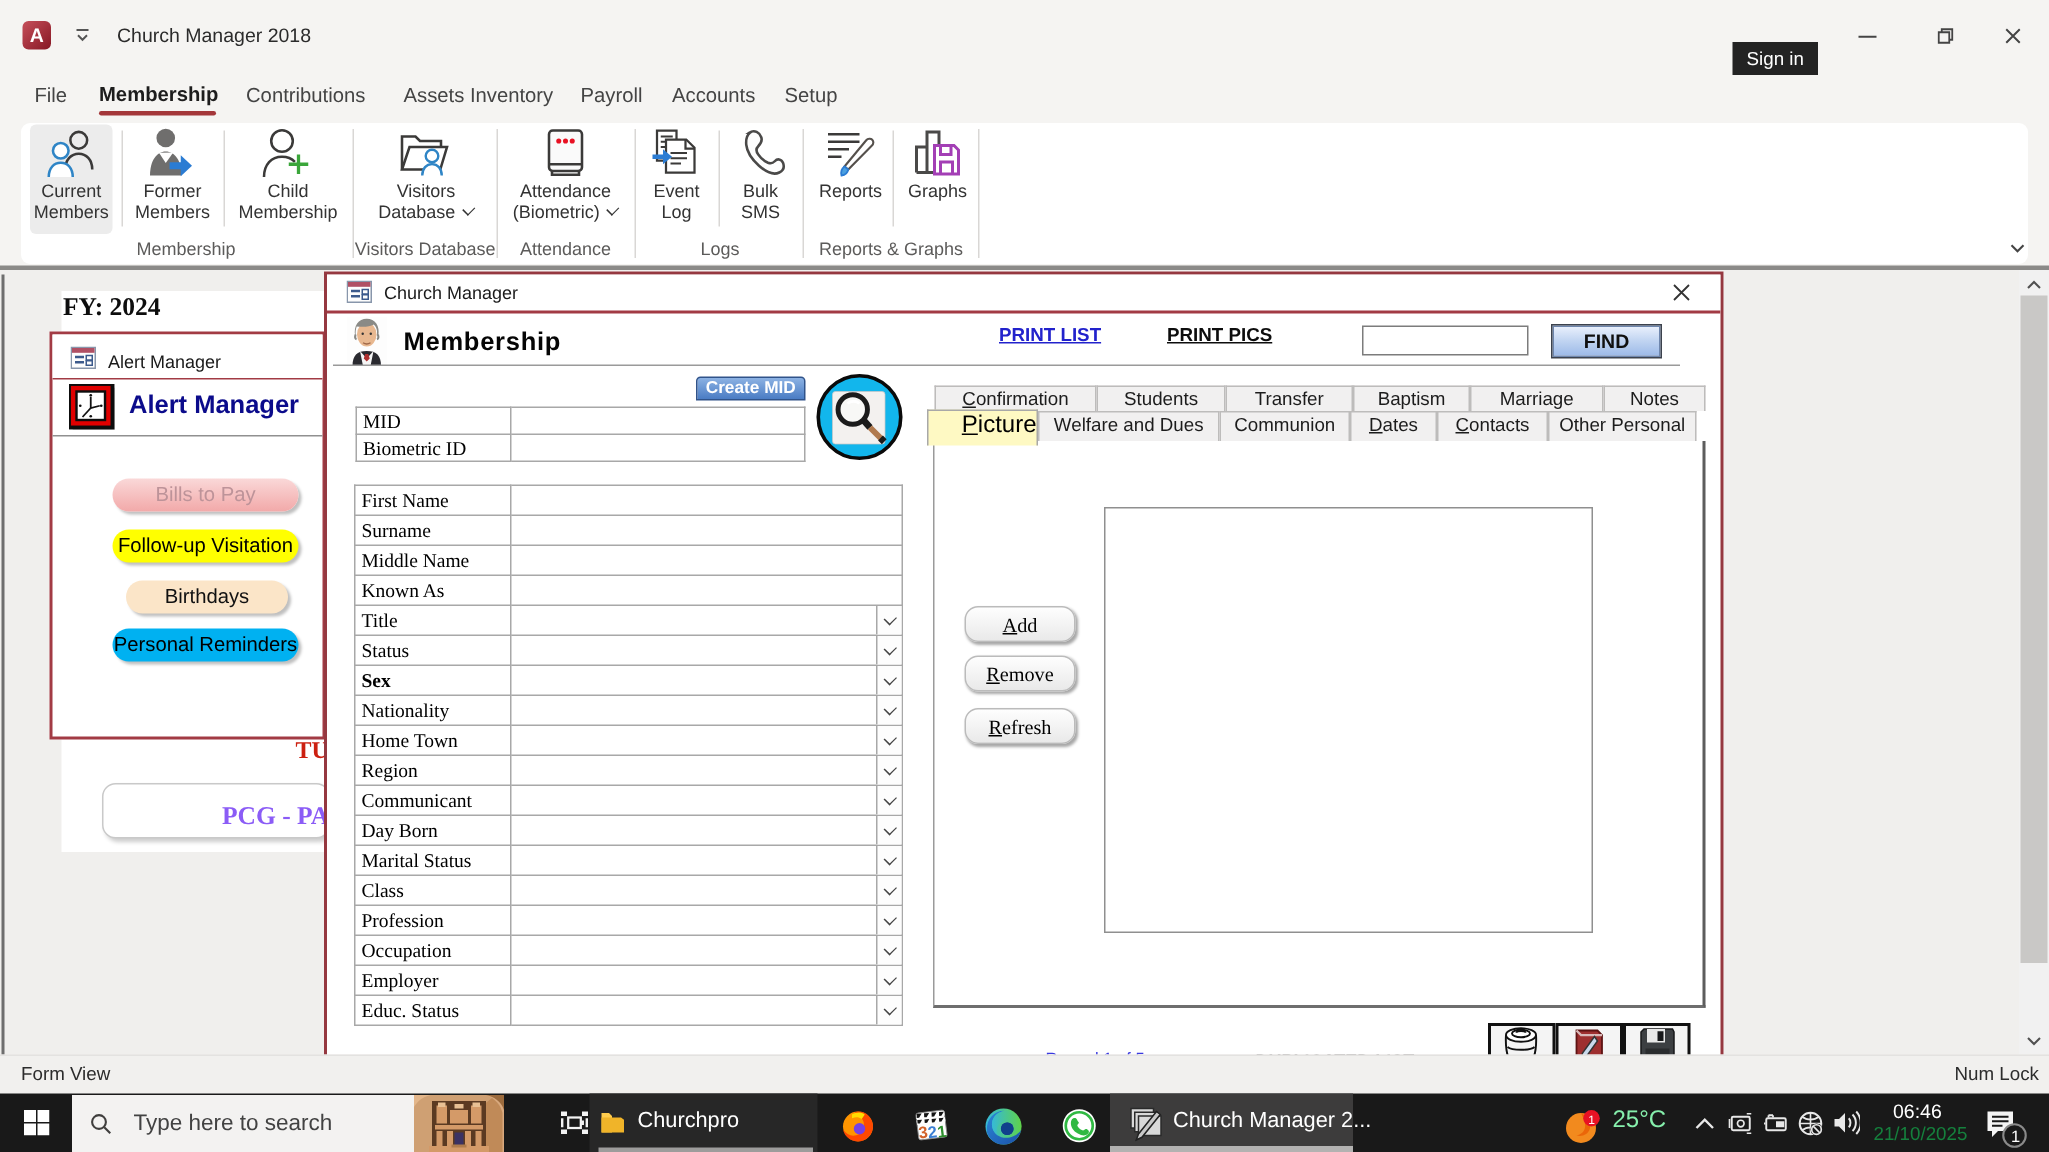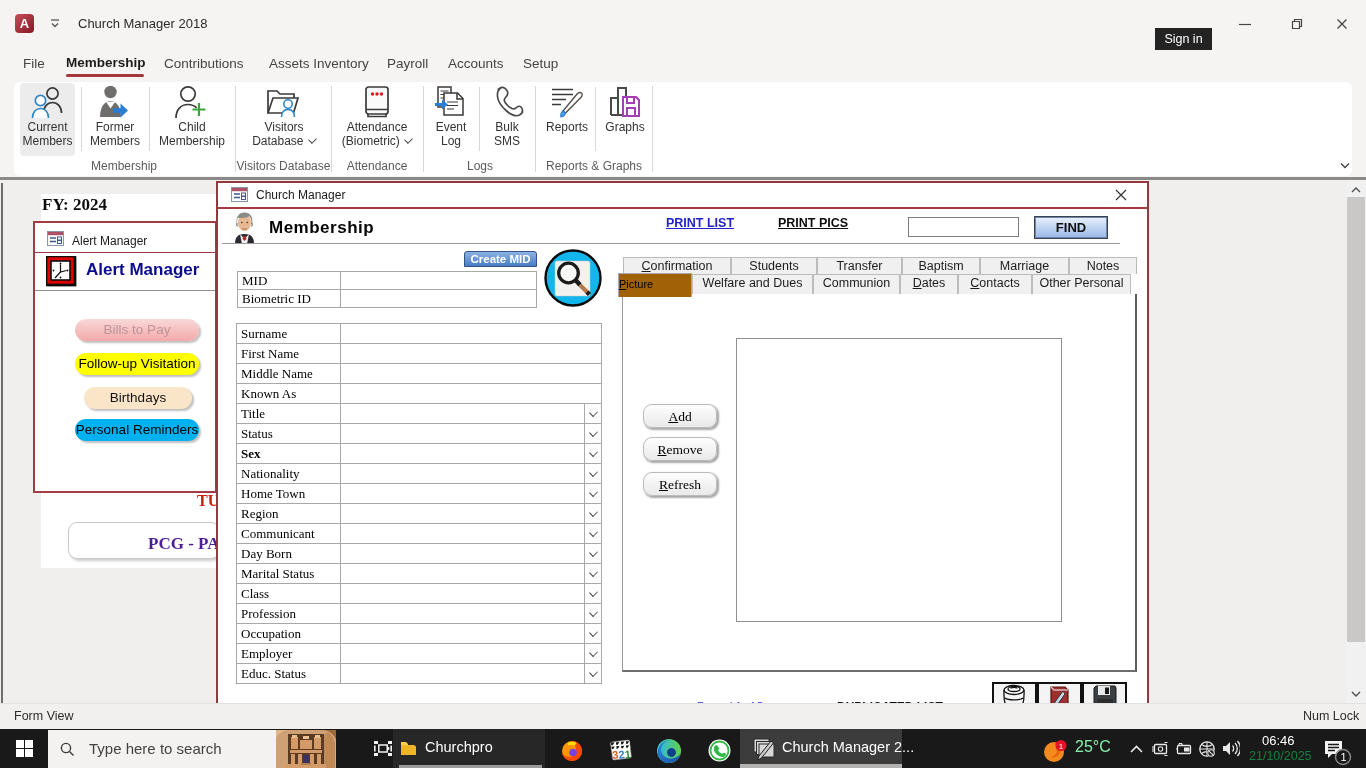--- a/index.html
+++ b/index.html
@@ -33,21 +33,21 @@
 #alert{left:33px;top:41px;width:184px;height:272px;background:#fff;border:2px solid #a23b44;}
 #alerttitle{left:0;top:0;width:180px;height:30px;background:#fff;border-bottom:1.5px solid #a23b44;}
 #alertname{left:37px;top:11px;font-size:12px;color:#1a1a1a;}
 #alerthead{left:51px;top:37px;font-size:17px;font-weight:bold;color:#0b0b8b;}
 #alertline{left:0px;top:67px;width:180px;height:1px;background:#909090;}
 .ab{left:40px;width:124px;height:22px;border-radius:11px;text-align:center;font-size:13.5px;line-height:22px;box-shadow:2px 2px 2px rgba(0,0,0,0.25);white-space:nowrap;}
 #alerthead{white-space:nowrap;}
 .rbtn{white-space:nowrap;}
 
 #pcg{left:68px;top:342px;width:152px;height:37px;background:#fff;border:1px solid #c9c9c9;border-radius:9px;box-shadow:2px 2px 3px rgba(0,0,0,0.2);}
-#pcgtext{left:148px;top:354px;font-family:"Liberation Serif",serif;font-weight:bold;font-size:17px;color:#4c1d95;}
+#pcgtext{left:148px;top:354px;font-family:"Liberation Serif",serif;font-weight:bold;font-size:17px;color:#8b5cf6;}
 #tufrag{left:197px;top:312px;font-family:"Liberation Serif",serif;font-weight:bold;font-size:16px;color:#cc2010;}
 
 #sbar{left:1346px;top:0;width:20px;height:524px;background:#f1f1f1;}
 #sthumb{left:1347px;top:17px;width:18px;height:445px;background:#c9c8c6;}
 
 #dlg{left:216px;top:1px;width:933px;height:531px;background:#fff;border:2px solid #953840;overflow:hidden;}
 #dlgtitle{left:0;top:0;width:929px;height:24px;background:#fff;}
 #dlgname{left:38px;top:5px;font-size:12px;color:#1a1a1a;}
 #dlgredline{left:0;top:24px;width:929px;height:2px;background:#a23b44;}
 #memhead{left:51px;top:35px;font-size:17px;font-weight:bold;color:#050505;letter-spacing:0.5px;}
@@ -61,21 +61,21 @@
 td{border:1px solid #a8a8a8;font-family:"Liberation Serif",serif;font-size:13px;color:#000;padding:0 0 0 4px;vertical-align:middle;}
 #midtbl{left:19px;top:88px;}
 #fldtbl{left:18px;top:140px;}
 .ddc{position:relative;padding:0;}
 .dd{position:absolute;right:0;top:0;width:17px;height:19px;border-left:1px solid #a8a8a8;background:#fdfdfd;}
 .dd::after{content:"";position:absolute;left:4.5px;top:5px;width:6px;height:6px;border-left:1.6px solid #444;border-bottom:1.6px solid #444;transform:rotate(-45deg) scale(1,.8);}
 .cvr{display:inline-block;width:7px;height:7px;border-left:1.4px solid #333;border-bottom:1.4px solid #333;transform:rotate(-45deg) scale(1,.75);vertical-align:2px;margin-left:2px;}
 
 .tab{top:74px;height:17px;background:#f1f0f0;border:1px solid #bdbcbb;border-bottom:none;font-size:12.5px;color:#1c1c1c;text-align:center;line-height:16px;}
 .tab2{top:91px;height:20px;}
-#tabactive{left:400px;top:90px;width:74px;height:24px;background:#a16207;border:1px solid #a8a8a8;border-bottom:none;z-index:3;font-size:11px;text-align:left;line-height:20px;}
+#tabactive{left:400px;top:90px;width:74px;height:24px;background:#fef9c3;border:1px solid #a8a8a8;border-bottom:none;z-index:3;font-size:16px;text-align:right;line-height:20px;}
 #tabpage{left:404px;top:111px;width:515px;height:378px;background:#fff;border-left:1px solid #9a9a9a;border-right:2.5px solid #5d5d5d;border-bottom:2.5px solid #6e6e6e;z-index:1;}
 #picframe{left:518px;top:155px;width:326px;height:284px;border:1px solid #8f8f8f;background:#fff;z-index:2;}
 .pbtn{left:425px;width:74px;height:24px;z-index:2;background:linear-gradient(#fefefe,#e9e9e9);border:1px solid #bbb;border-radius:9px;box-shadow:1.5px 1.5px 2px rgba(0,0,0,0.35);font-family:"Liberation Serif",serif;font-size:13.5px;text-align:center;line-height:23px;color:#000;}
 .ibox{top:499px;width:45px;height:28px;border:2px solid #111;background:#f4f4f4;}
 
 #status{left:0;top:703px;width:1366px;height:26px;background:#f1f0ee;border-top:1px solid #e3e2e0;z-index:20;}
 #taskbar{left:0;top:729px;width:1366px;height:39px;background:#191919;z-index:21;}
 #search{left:48px;top:0.5px;width:288px;height:38px;background:#f3f2f1;}
 .tbtxt{color:#fff;font-size:14.5px;}
 </style>
@@ -290,26 +290,26 @@
           </tr>
    <tr>
             <td style="height:18px;">Biometric ID</td>
             <td></td>
           </tr>
   </tbody>
       </table>
   <table class="abs" id="fldtbl">
    <tbody>
           <tr>
+            <td style="width:104px;height:20px;">First Name</td>
+            <td style="width:261px;"></td>
+          </tr>
+   <tr>
             <td style="height:20px;">Surname</td>
             <td></td>
-          </tr>
-   <tr>
-            <td style="width:104px;height:20px;">First Name</td>
-            <td style="width:261px;"></td>
           </tr>
    <tr>
             <td style="height:20px;">Middle Name</td>
             <td></td>
           </tr>
    <tr>
             <td style="height:20px;">Known As</td>
             <td></td>
           </tr>
    <tr>

